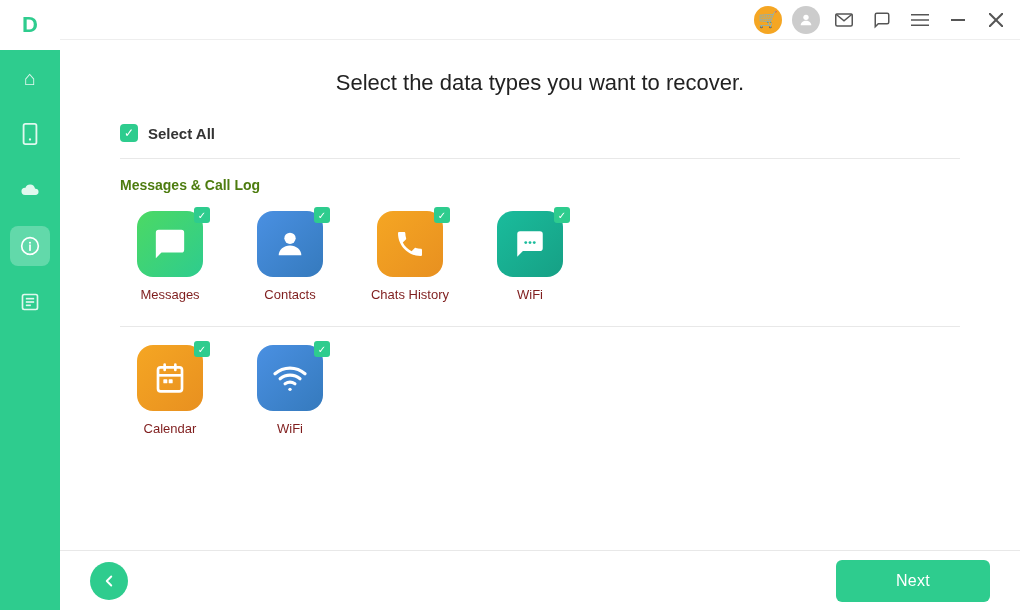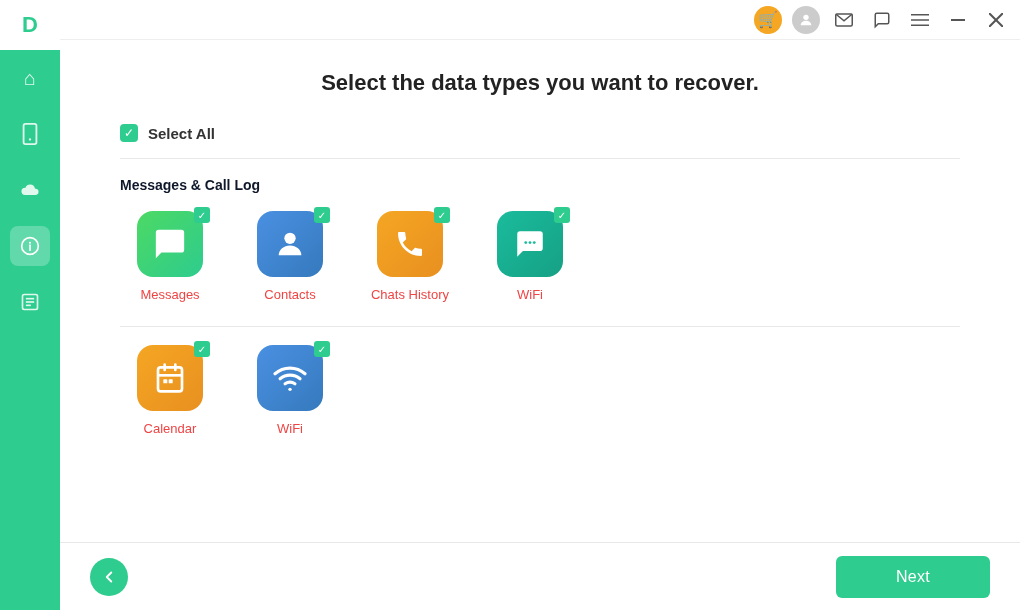--- a/index.html
+++ b/index.html
@@ -89,21 +89,21 @@
 
     
     .main-content {
       flex: 1;
       padding: 30px 60px 0 60px;
       overflow-y: auto;
       background: #fff;
     }
     .page-title {
       font-size: 22px;
-      font-weight: 700;
+      font-weight: 400;
       color: #222;
       text-align: center;
       margin-bottom: 28px;
     }
 
     
     .select-all-row {
       display: flex;
       align-items: center;
       gap: 10px;
@@ -130,21 +130,21 @@
     }
 
     .divider {
       height: 1px;
       background: #e8e8e8;
       margin-bottom: 18px;
     }
 
     .section-label {
       font-size: 14px;
-      color: #0f172a;
+      color: #4d7c0f;
       font-weight: 600;
       margin-bottom: 18px;
     }
 
     
     .data-grid {
       display: flex;
       flex-wrap: wrap;
       gap: 20px 20px;
       margin-bottom: 24px;
@@ -177,35 +177,35 @@
       height: 66px;
       border-radius: 16px;
       display: flex;
       align-items: center;
       justify-content: center;
       margin-bottom: 10px;
       font-size: 30px;
     }
     .data-item-label {
       font-size: 13px;
-      color: #ef4444;
+      color: #7f1d1d;
       text-align: center;
     }
 
     
     .icon-messages { background: linear-gradient(135deg, #4cd964, #2ecc8e); }
     .icon-contacts { background: linear-gradient(135deg, #4a90e2, #357abd); }
     .icon-callhistory { background: linear-gradient(135deg, #f5a623, #e89020); }
     .icon-chats { background: linear-gradient(135deg, #1abc9c, #16a085); }
     .icon-calendar { background: linear-gradient(135deg, #f5a623, #e89020); }
     .icon-wifi { background: linear-gradient(135deg, #4a90e2, #357abd); }
 
     
     .bottom-bar {
-      height: 68px;
+      height: 60px;
       background: #fff;
       border-top: 1px solid #e8e8e8;
       display: flex;
       align-items: center;
       justify-content: space-between;
       padding: 9px 30px;
       flex-shrink: 0;
     }
     .back-btn {
       width: 38px;

